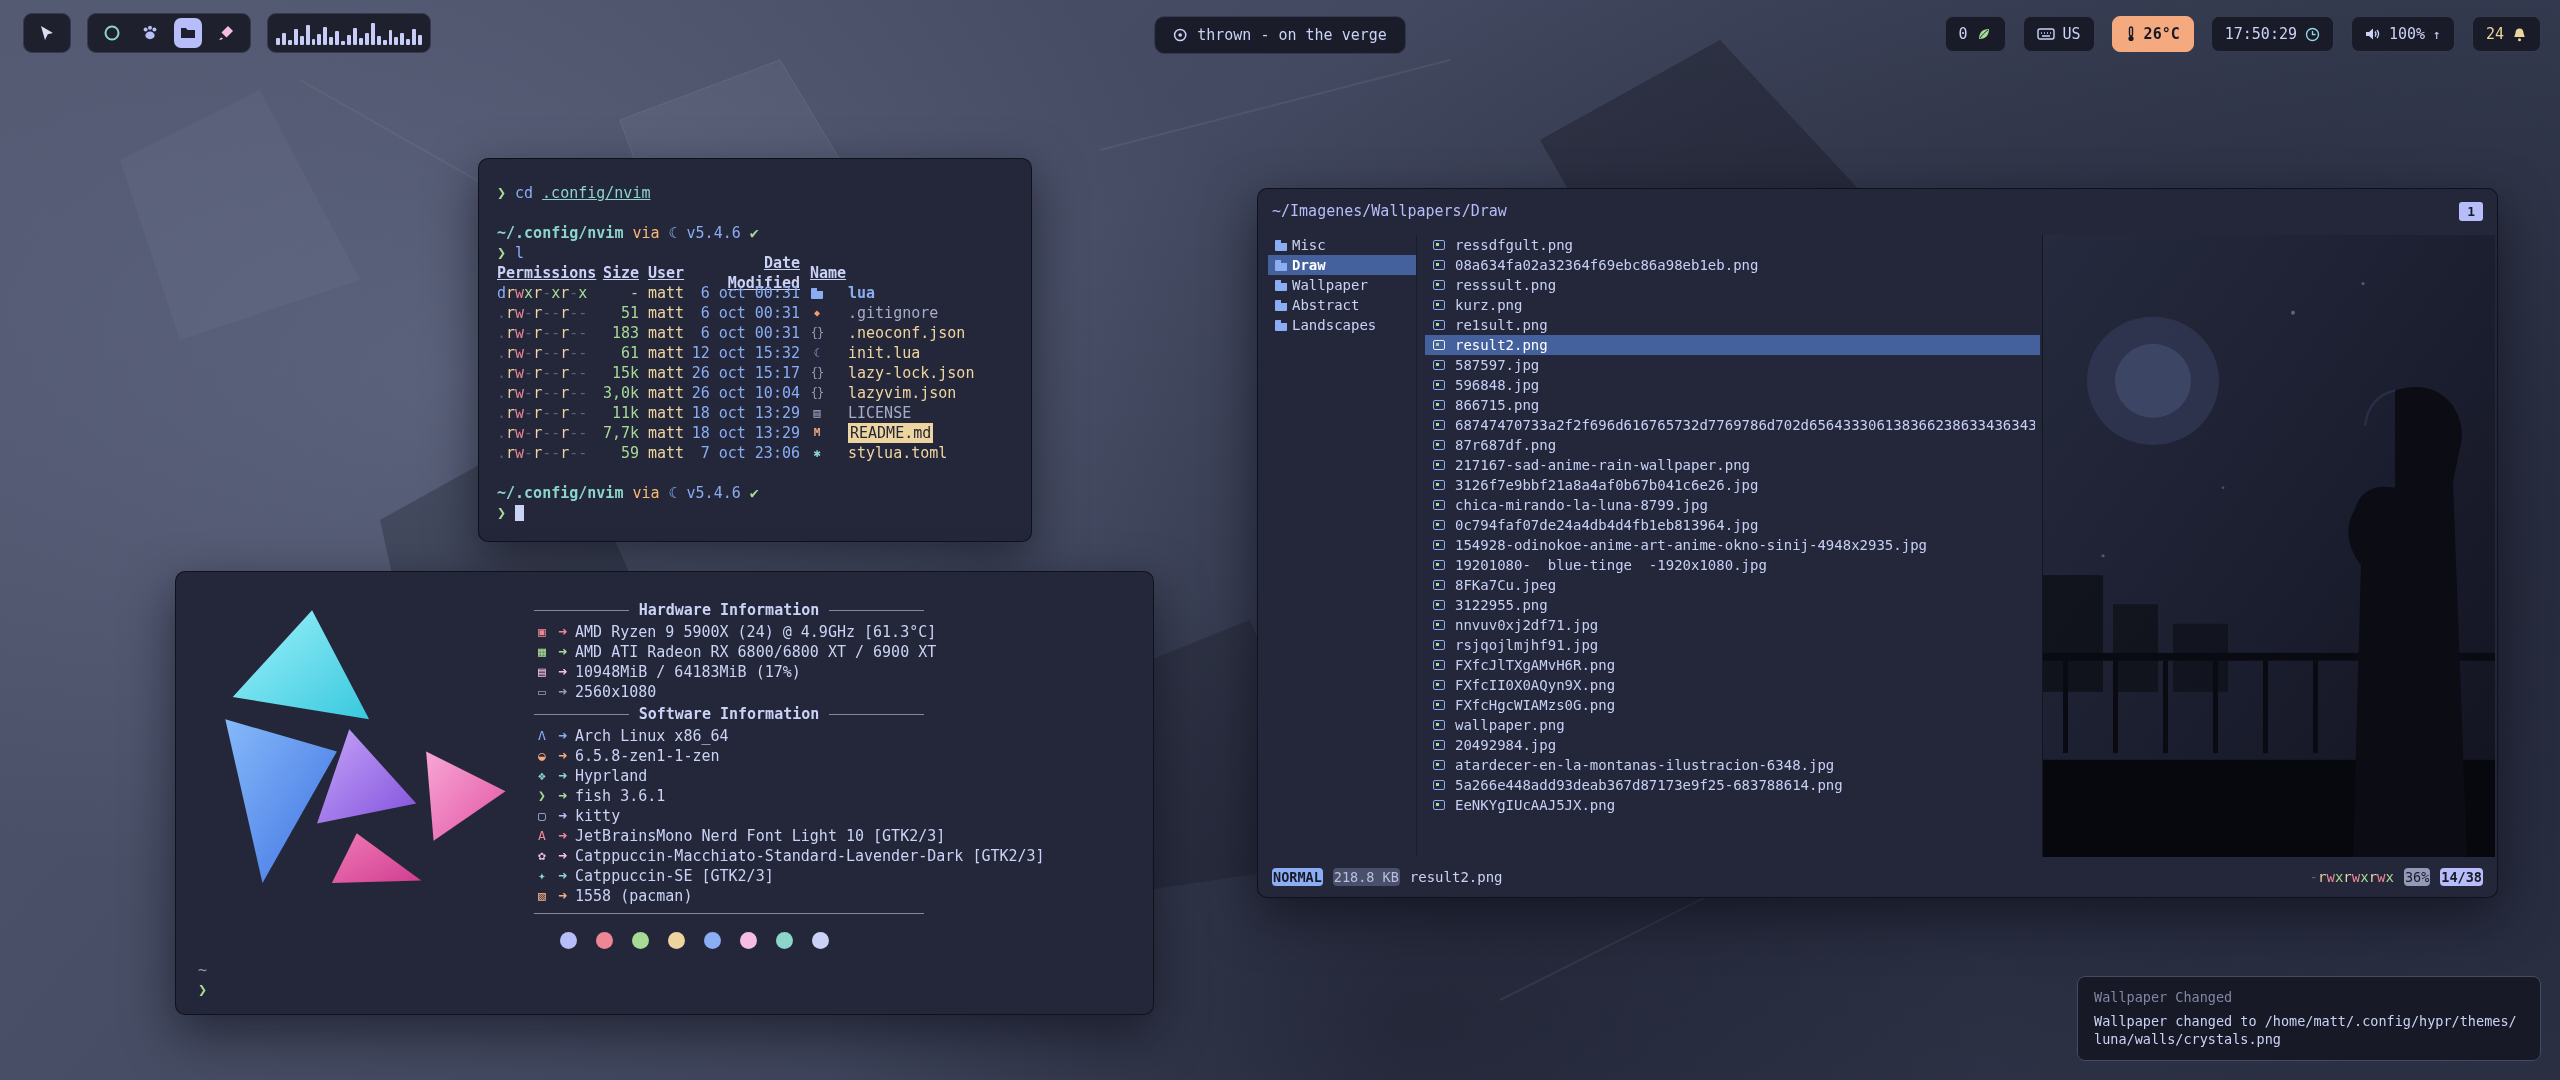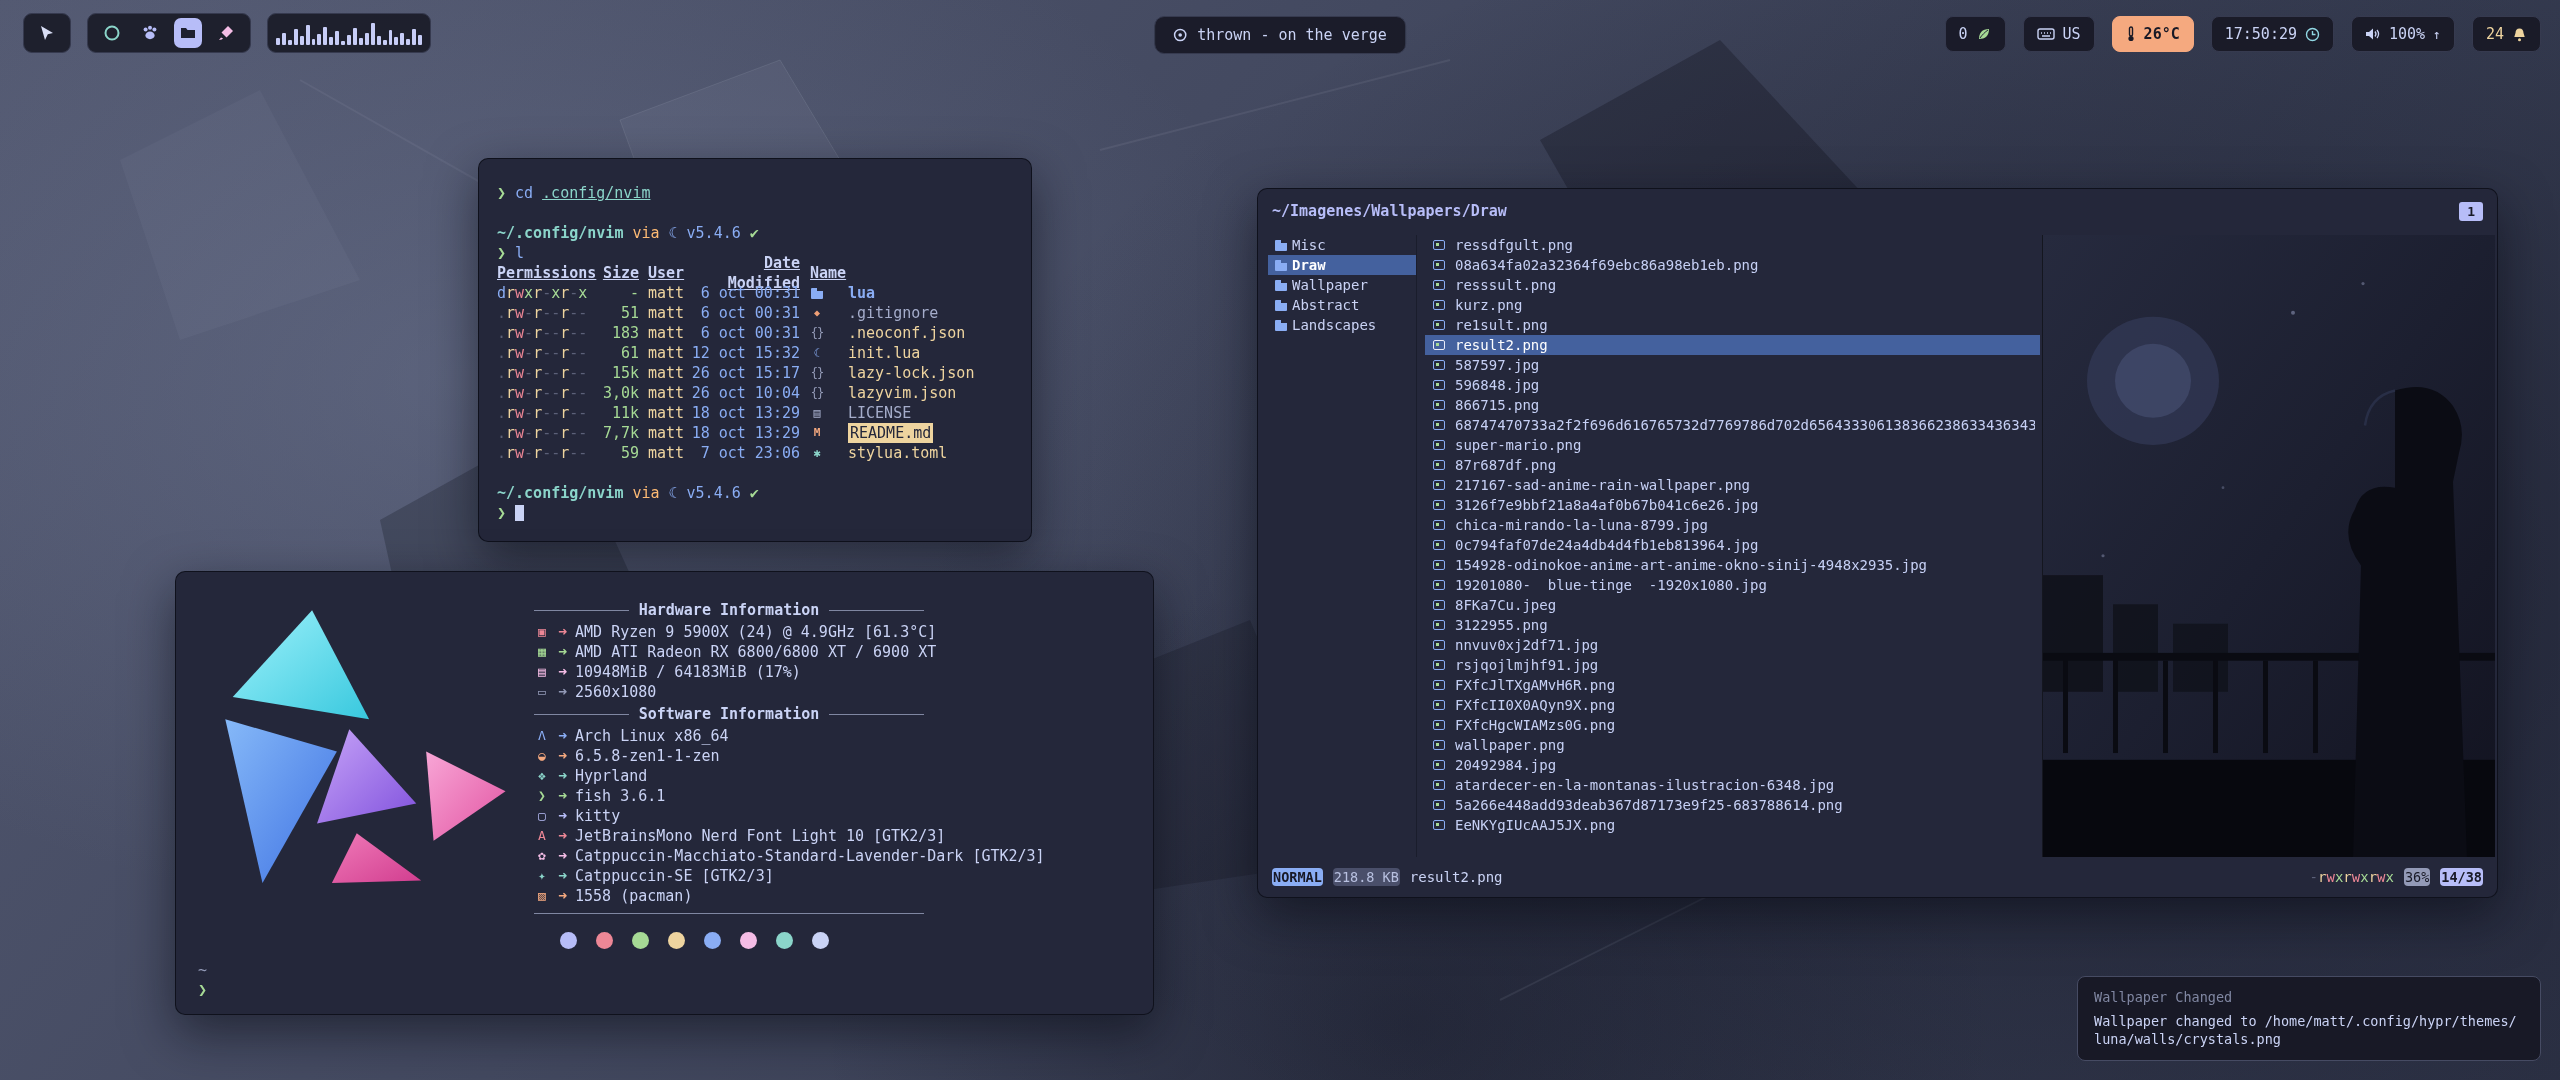--- a/index.html
+++ b/index.html
@@ -98,21 +98,21 @@
   .dots{display:flex;gap:19px;margin:12px 0 0 26px}
   .dot{width:17px;height:17px;border-radius:50%;display:block}
   .fetch-prompt{position:absolute;left:22px;bottom:14px}
   .tilde{color:#939ab7;height:20px}
   .pchar{color:#a6da95;font-weight:bold;height:20px}
 
   
   .fm{left:1257px;top:188px;width:1241px;height:710px;box-sizing:border-box;padding:8px 0 8px;
     display:flex;flex-direction:column;font-size:14px;color:#c6d0f5}
   .fm-header{display:flex;align-items:center;padding:2px 14px 4px;height:24px}
-  .fm-path{color:#b7bdf8;font-weight:bold;font-size:15px}
+  .fm-path{color:#b7bdf8;font-weight:normal;font-size:15px}
   .fm-tab{margin-left:auto;background:#b7bdf8;color:#181926;font-weight:bold;padding:0 8px;border-radius:3px;
     font-size:13px;line-height:19px;cursor:pointer}
   .fm-body{flex:1;display:flex;min-height:0;padding:8px 2px 0 10px}
   .fm-sidebar{width:148px;flex:0 0 148px;border-right:1px solid rgba(10,12,20,0.35)}
   .fo-row{display:flex;align-items:center;height:20px;gap:2px;padding:0 4px;cursor:pointer}
   .fo-row .fi{margin-left:0}
   .fo-name{color:#cad3f5}
   .fo-row.selected{background:#44619e}
   .fo-row.selected .fo-name{color:#ffffff;font-weight:bold}
   .fm-list{flex:1;min-width:0;padding-left:8px}
@@ -619,24 +619,20 @@
         <div class="fl-row">
           <span class="fi fi-img"></span>
           <span class="fl-name">866715.png</span>
         </div>
 
         <div class="fl-row">
           <span class="fi fi-img"></span>
           <span class="fl-name">68747470733a2f2f696d616765732d7769786d702d65643330613836623863343634333036313338363632333836333334362e</span>
         </div>
 
-        <div class="fl-row">
-          <span class="fi fi-img"></span>
-          <span class="fl-name">super-mario.png</span>
-        </div>
 
         <div class="fl-row">
           <span class="fi fi-img"></span>
           <span class="fl-name">87r687df.png</span>
         </div>
 
         <div class="fl-row">
           <span class="fi fi-img"></span>
           <span class="fl-name">217167-sad-anime-rain-wallpaper.png</span>
         </div>

